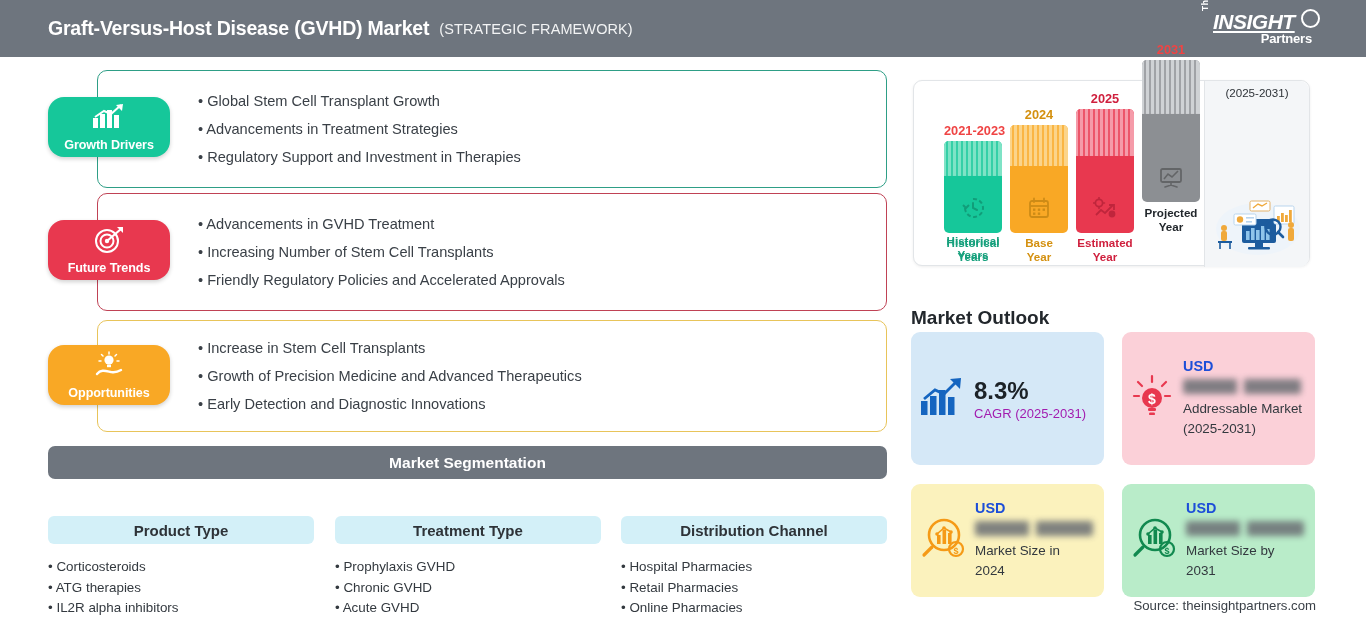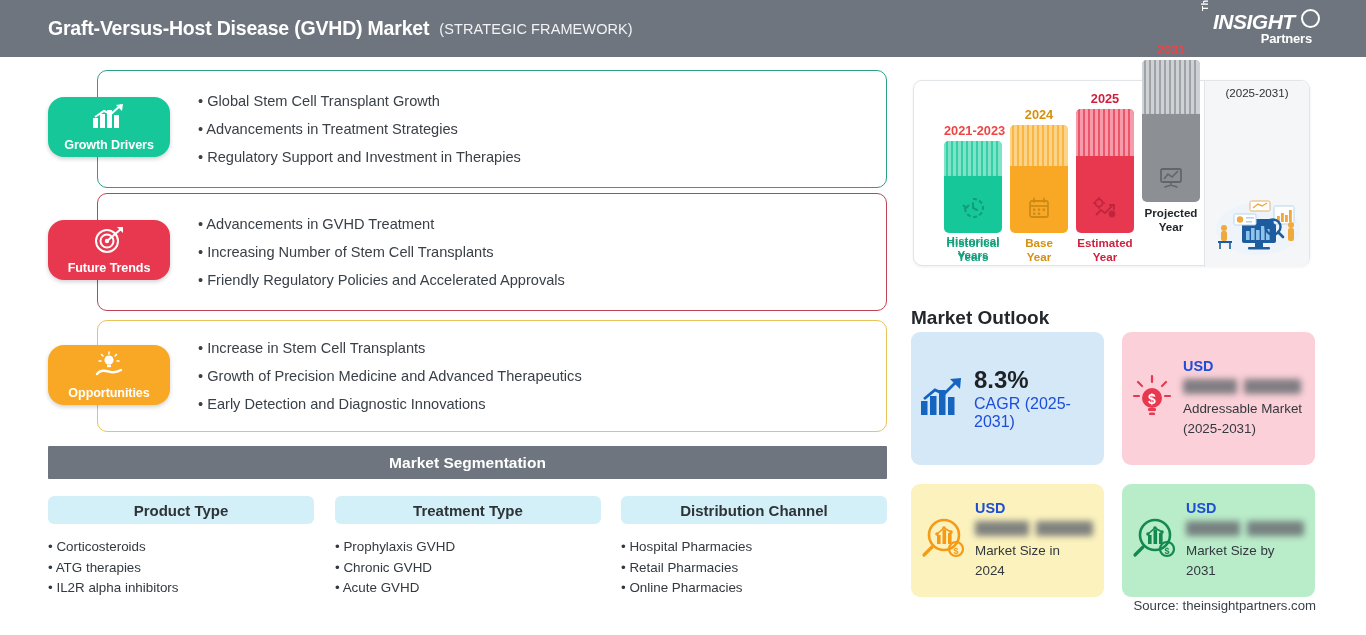--- a/index.html
+++ b/index.html
@@ -25,21 +25,21 @@
     white-space:nowrap; letter-spacing:0.1px;
   }
   .logo { position:absolute; right:46px; top:9px; width:120px; height:40px; }
   .logo-the {
     position:absolute; left:0px; top:2px; color:#fff; font-size:8.5px;
     font-weight:bold; transform:rotate(-90deg); transform-origin:left top;
     letter-spacing:0.5px;
   }
   .logo-insight {
     position:absolute; left:13px; top:1px; color:#fff; font-size:21px;
-    font-weight:bold; letter-spacing:-0.5px; font-style:italic;
+    font-weight:bold; letter-spacing:-0.5px; font-style:italic;text-decoration:underline;
   }
   .logo-partners {
     position:absolute; right:8px; top:22px; color:#fff; font-size:13px;
     font-weight:bold; letter-spacing:-0.2px;
   }
   .logo-circle {
     position:absolute; right:0px; top:0px; width:19px; height:19px;
     border:2.6px solid #fff; border-radius:50%;
   }
 
@@ -66,25 +66,25 @@
   }
   .badge .blabel {
     color:#fff; font-size:12.6px; font-weight:bold; white-space:nowrap;
     letter-spacing:-0.1px;
   }
   .badge .bicon { position:absolute; top:6px; left:50%; transform:translateX(-50%); }
 
   
   .seg-header {
     position:absolute; left:48px; top:446px; width:839px; height:33px;
-    background:#6e757e; border-radius:1px;
+    background:#6e757e; border-radius:7px;
     display:flex; align-items:center; justify-content:center;
   }
   .seg-header span { color:#fff; font-size:15.5px; font-weight:bold; }
-  .seg-col { position:absolute; top:496px; width:266px; }
+  .seg-col { position:absolute; top:516px; width:266px; }
   .seg-pill {
     height:28px; background:#d3f0f8; border-radius:6px;
     display:flex; align-items:center; justify-content:center;
   }
   .seg-pill span { font-size:15px; font-weight:bold; color:#2e3338; }
   .seg-items { margin-top:13px; }
   .seg-items li {
     list-style:none; font-size:13.4px; color:#33393f; line-height:20.6px;
     white-space:nowrap;
   }
@@ -138,21 +138,21 @@
   }
   .ocard .oblur {
     height:15px; width:118px; margin-top:5px; border-radius:2px;
     background:linear-gradient(90deg,#6b6f74 0 46%, transparent 46% 52%, #6b6f74 52% 100%);
     filter: blur(3.2px); opacity:0.85;
   }
   .ocard .ocap {
     font-size:13.4px; color:#33393f; line-height:20px; margin-top:5px;
   }
   .ocard .opct { font-size:24px; font-weight:bold; color:#1c2227; }
-  .ocard .ocagr { font-size:16px; color:#1d4ed8; margin-top:1px; }
+  .ocard .ocagr { font-size:13px; color:#a21caf; margin-top:1px; }
 
   .source {
     position:absolute; right:50px; top:598px; font-size:13.2px; color:#3a4047;
   }
 </style>
 </head>
 <body>
 
 <div class="page">
 

